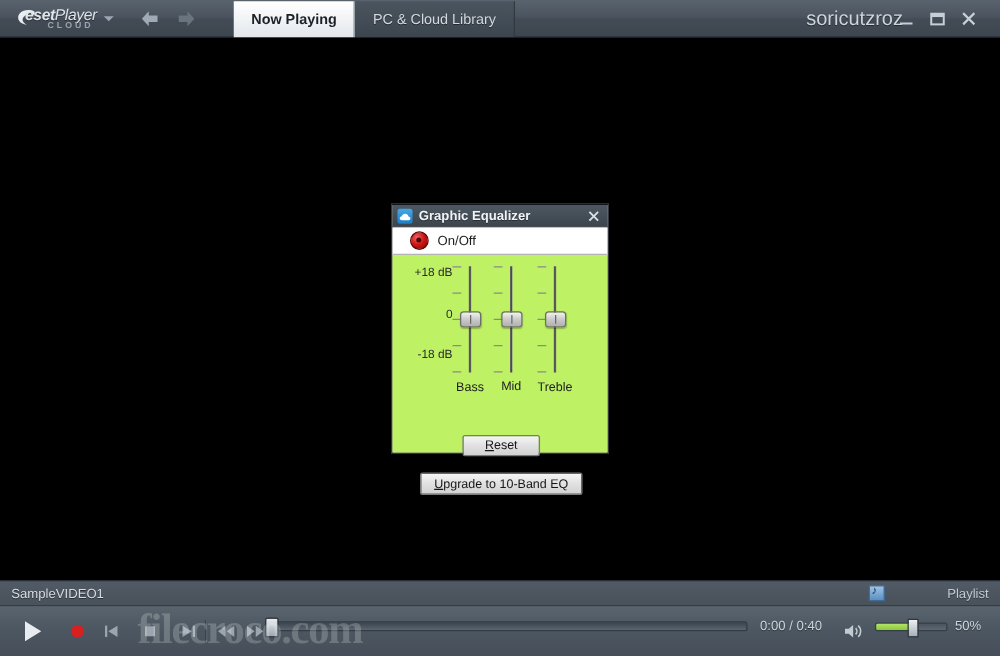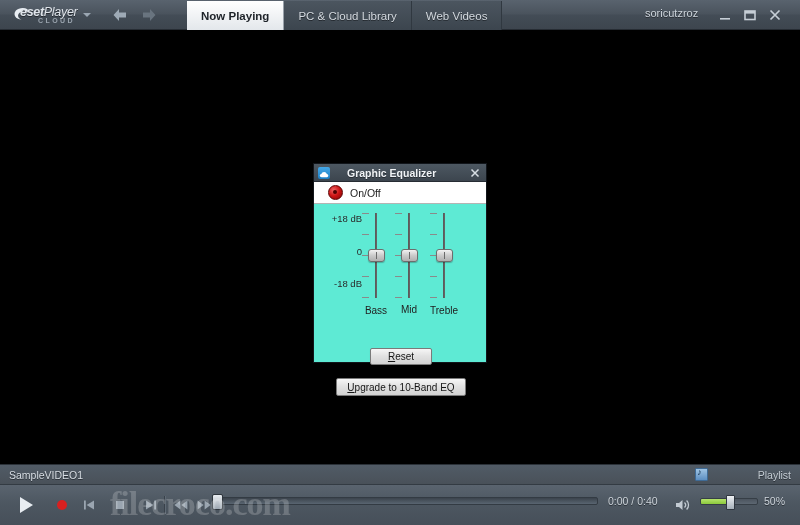--- a/index.html
+++ b/index.html
@@ -42,21 +42,21 @@
   .tab.active{background:linear-gradient(180deg,#ffffff 0%,#e3e7eb 100%);
     color:#1d2228;font-weight:bold;text-shadow:none;border-right:1px solid #9aa2ab;}
 
   .upgrade-btn{position:absolute;left:532px;top:5px;height:19px;
     padding:0 9px;display:flex;align-items:center;border-radius:3px;
     background:linear-gradient(180deg,#fcc councils 0%,#f0a517 100%);
     background:linear-gradient(180deg,#fdc53a 0%,#ef9f12 100%);
     color:#5a3a02;font-size:10.5px;font-weight:bold;cursor:pointer;
     border:1px solid #c8860c;box-shadow:0 1px 0 rgba(255,255,255,.35) inset;
     white-space:nowrap;}
-  .username{position:absolute;left:645px;top:7px;font-size:11px;color:#cdd4db;
+  .username{position:absolute;left:645px;top:7px;font-size:16px;color:#cdd4db;
     cursor:pointer;white-space:nowrap;text-shadow:0 1px 0 #262b31;}
   .wbtn{position:absolute;top:6px;width:20px;height:18px;cursor:pointer;}
   .wmin{left:715px;} .wmax{left:740px;} .wcls{left:765px;}
 
   
   .video{position:absolute;left:0;top:30px;width:800px;height:434px;background:#000;}
 
   
   .statusbar{position:absolute;left:0;top:464px;width:800px;height:21px;
     background:linear-gradient(180deg,#515b66 0%,#495159 100%);
@@ -104,32 +104,32 @@
     background:#d8d8d8;border:1px solid #11151a;
     box-shadow:0 3px 10px rgba(0,0,0,.6);box-sizing:border-box;}
   .eq-title{height:18px;
     background:linear-gradient(180deg,#4d5862 0%,#3c454e 100%);
     border-bottom:1px solid #262c33;
     display:flex;align-items:center;padding:0 4px;box-sizing:border-box;cursor:move;}
   .eq-ico{width:12px;height:12px;border-radius:2px;flex:none;
     background:linear-gradient(180deg,#44a8e8 0%,#1d7fc4 100%);
     position:relative;margin-right:5px;}
   .eq-ttl{font-size:10.5px;font-weight:bold;color:#f0f3f6;flex:1;
-    text-shadow:0 1px 0 #272d33;margin-left:12px;}
+    text-shadow:0 1px 0 #272d33;}
   .eq-close{width:14px;height:14px;cursor:pointer;position:relative;flex:none;}
   .eq-onoff{height:22px;background:#ffffff;border-bottom:1px solid #b4b4b4;
     display:flex;align-items:center;padding-left:14px;box-sizing:border-box;}
   .onoff-led{width:13px;height:13px;border-radius:50%;margin-right:7px;flex:none;
     background:radial-gradient(circle at 36% 32%,#f06464 0%,#cc1414 48%,#7e0505 100%);
     border:1px solid #5e0303;cursor:pointer;position:relative;}
   .onoff-led:after{content:"";position:absolute;left:3.5px;top:3.5px;
     width:4px;height:4px;border-radius:50%;background:#4e0202;}
   .onoff-lbl{font-size:10.5px;color:#1d1d1d;}
 
-  .eq-body{position:relative;height:158px;background:#5eead4;}
+  .eq-body{position:relative;height:158px;background:#bef264;}
   .dblbl{position:absolute;font-size:9.5px;color:#2a2a2a;text-align:right;width:46px;}
 
   .slider{position:absolute;width:30px;height:85px;}
   .strack{position:absolute;left:14px;top:0;width:2px;height:85px;
     background:linear-gradient(90deg,#7d7d7d 0%,#3a3a3a 50%,#8d8d8d 100%);}
   .stick{position:absolute;left:1px;width:7px;height:1px;background:#8a8a8a;}
   .sthumb{position:absolute;left:7px;width:17px;height:13px;border-radius:3px;
     background:linear-gradient(180deg,#f2f2f2 0%,#c9c9c9 52%,#b0b0b0 100%);
     border:1px solid #6d6d6d;box-sizing:border-box;cursor:pointer;
     box-shadow:0 1px 1px rgba(0,0,0,.25);}
@@ -175,21 +175,20 @@
     </div>
     <div class="navarrow navfwd">
       <svg width="20" height="18" viewBox="0 0 20 18">
         <path d="M11 3 L16.5 9 L11 15 L11 11.6 L4 11.6 L4 6.4 L11 6.4 Z" fill="#69747f"></path>
       </svg>
     </div>
 
     <div class="tabs">
       <div class="tab active">Now Playing</div>
       <div class="tab">PC &amp; Cloud Library</div>
-      <div class="tab">Web Videos</div>
     </div>
 
     <div class="username">soricutzroz</div>
 
     <div class="wbtn wmin">
       <svg width="20" height="18" viewBox="0 0 20 18">
         <rect x="5" y="12" width="10" height="1.6" fill="#c6ced6"></rect>
       </svg>
     </div>
     <div class="wbtn wmax">

